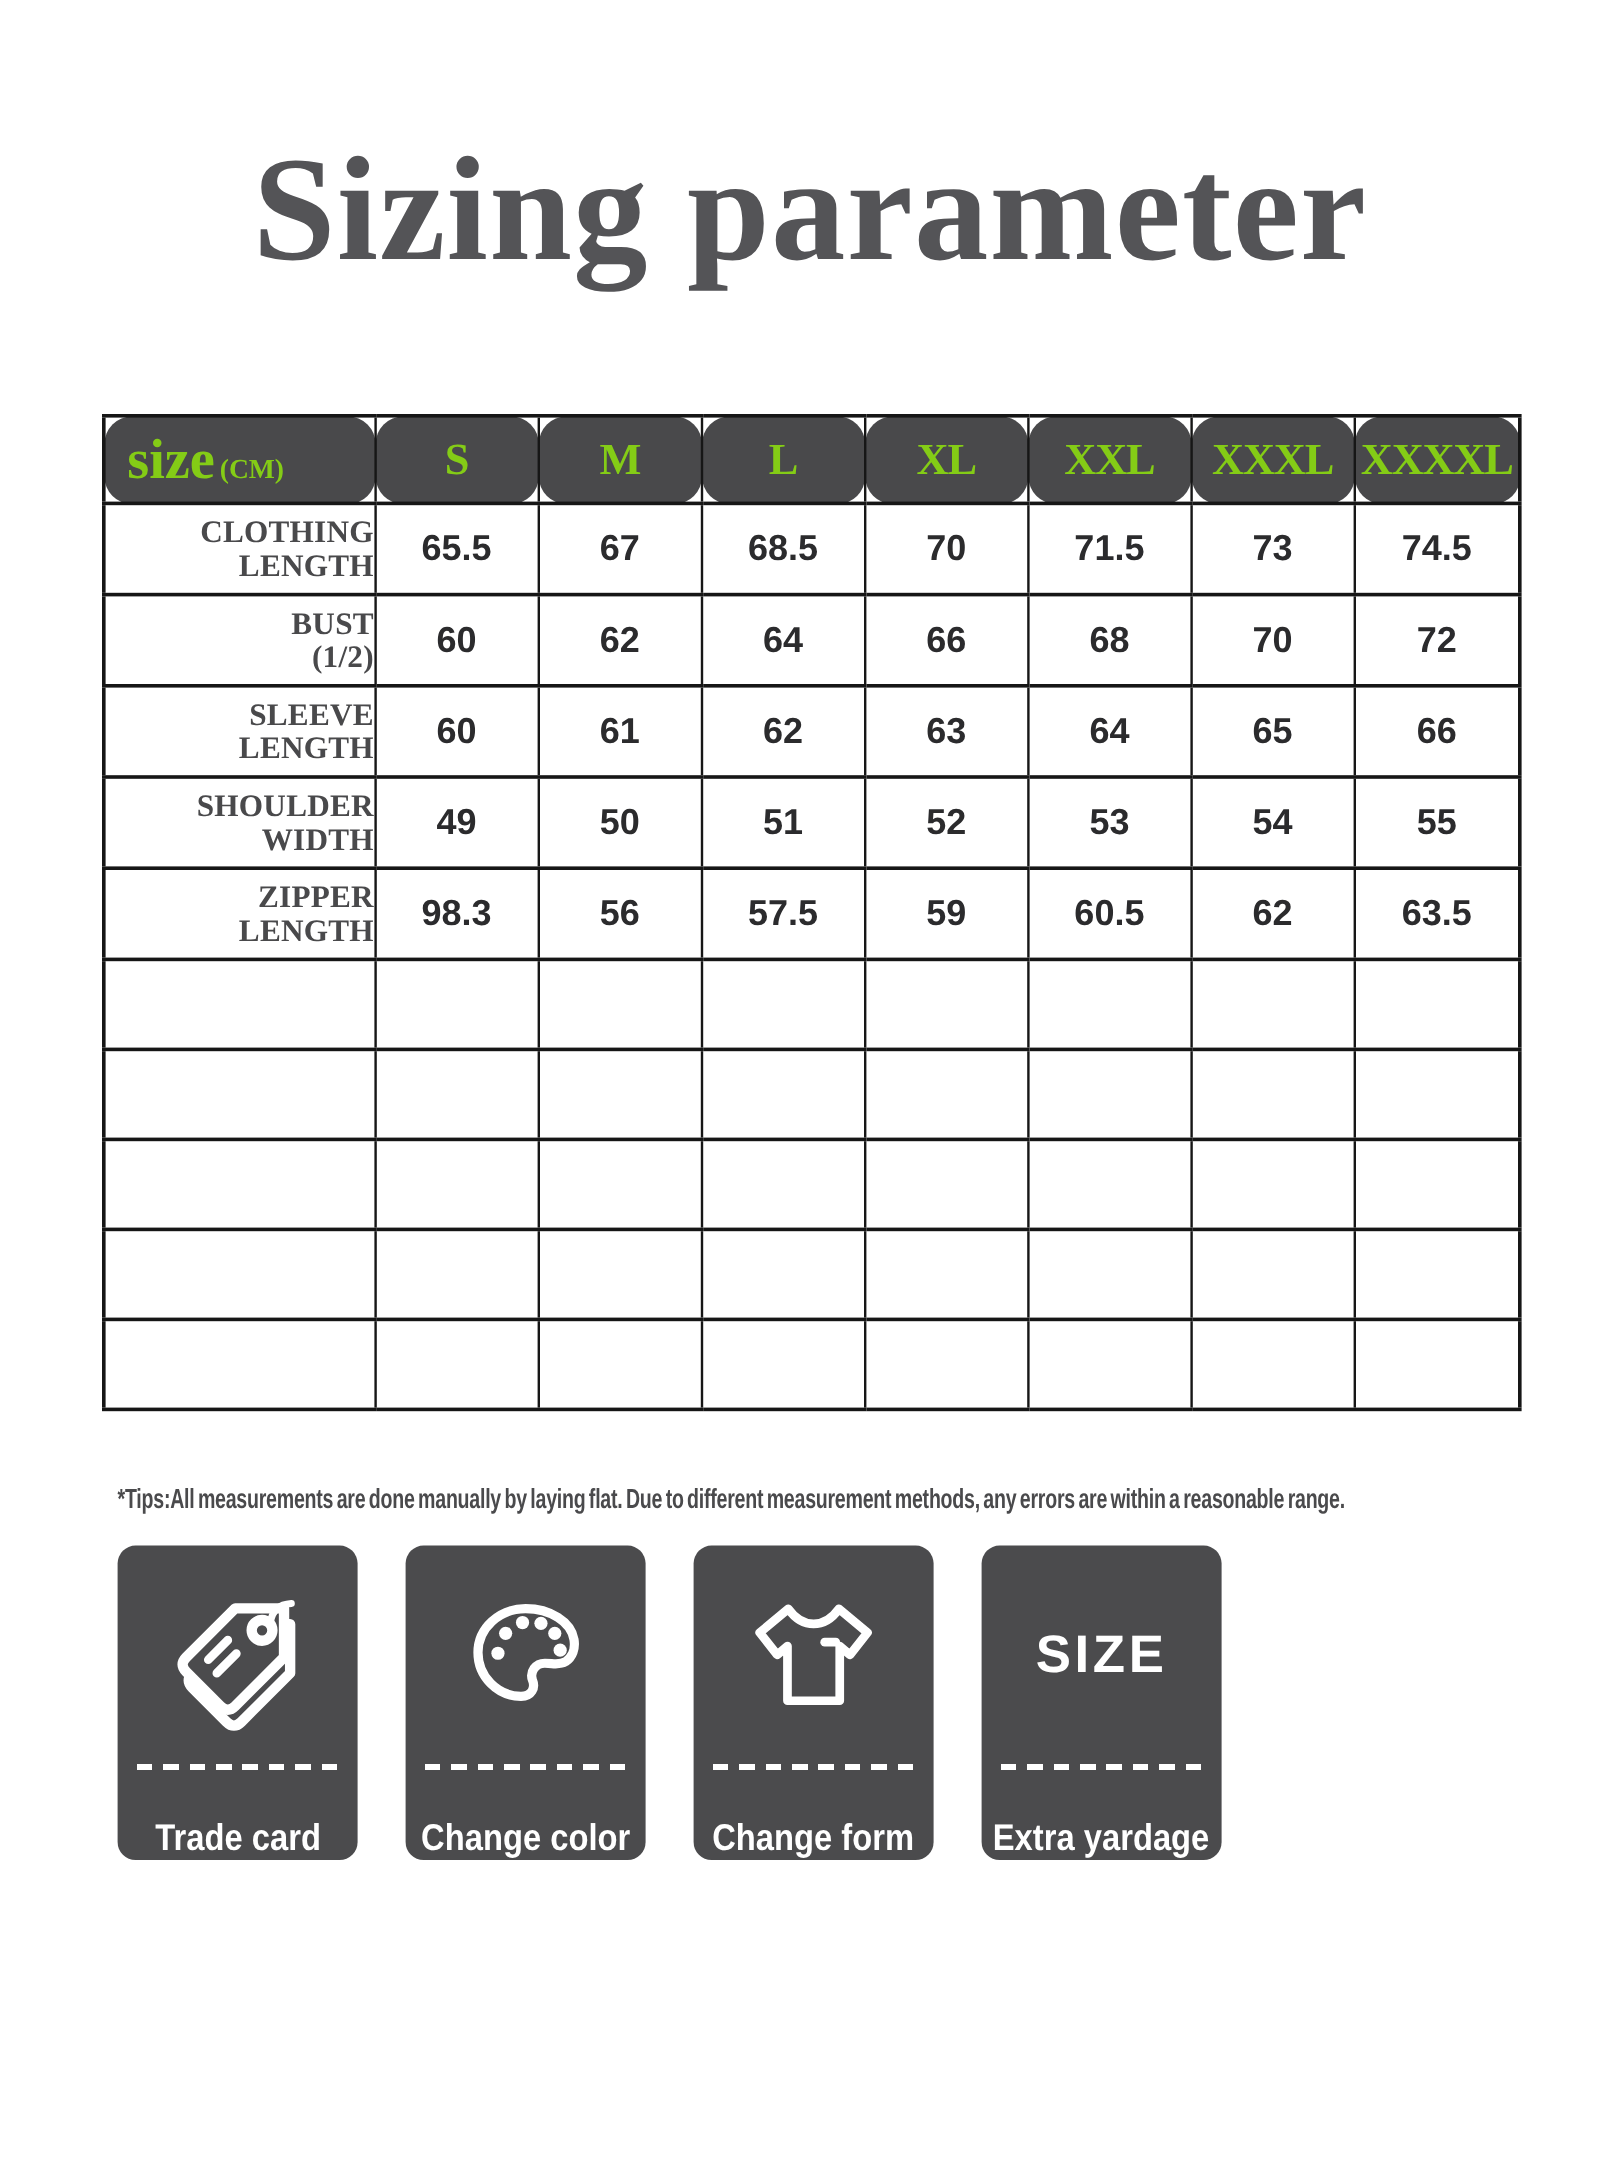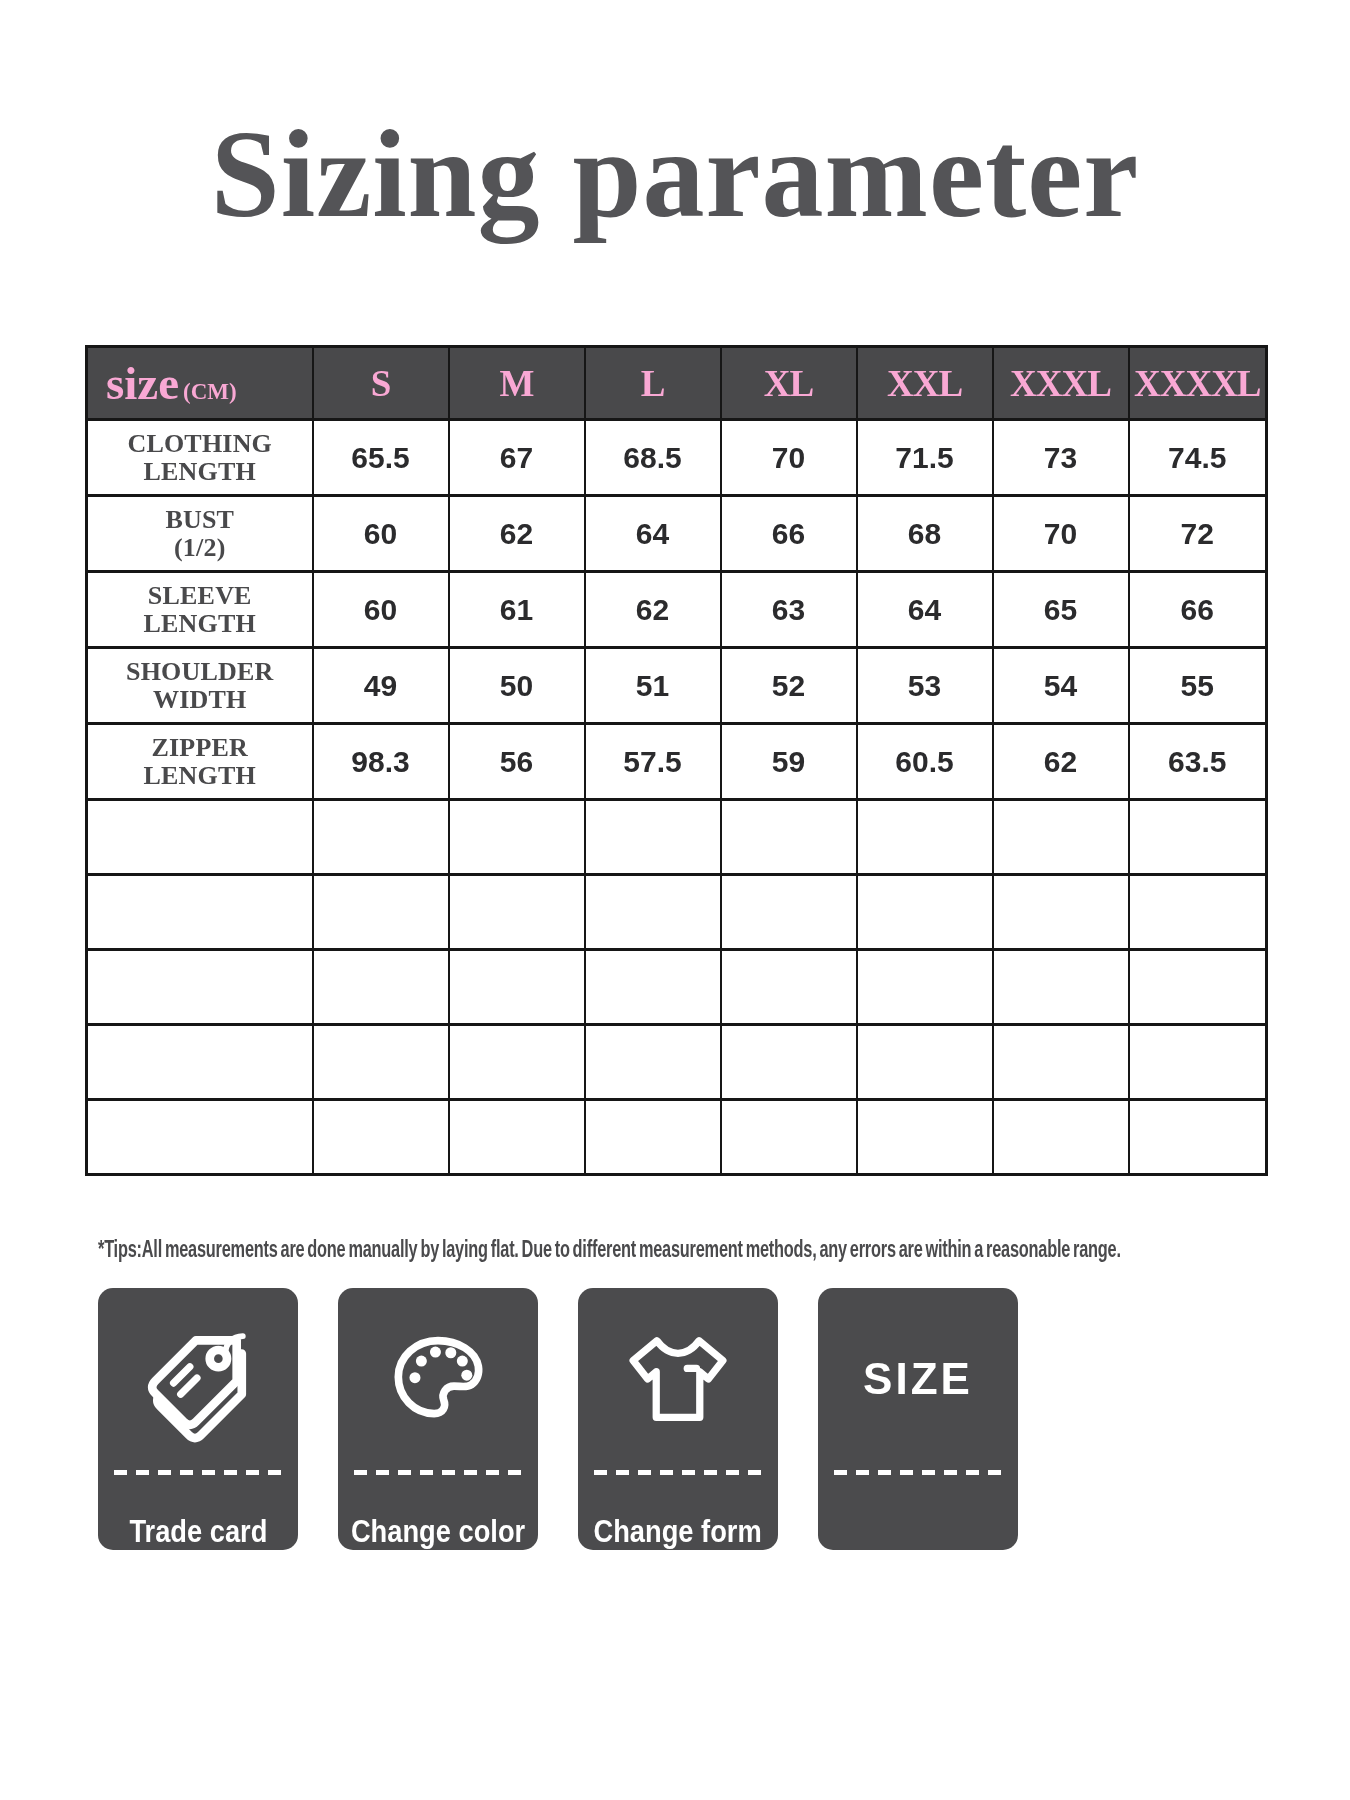--- a/index.html
+++ b/index.html
@@ -43,35 +43,36 @@
   .size-table th,.size-table td{
     border:2px solid var(--table_border);
     border-top-width:3px;border-bottom-width:3px;
     overflow:visible;
   }
   .size-table thead tr{height:73px;}
   .size-table tbody tr.data-row{height:76px;}
   .size-table tbody tr.empty-row{height:75px;}
   .size-table thead th{
     background:var(--table_header_bg);
-    color:#f9a8d4;
+    color:#84cc16;
     font-family:"Liberation Serif",serif;
     font-weight:700;
     font-size:37px;
     text-align:center;
     letter-spacing:-1px;
     white-space:nowrap;
+    border-radius:23px;
   }
   .size-table thead th.size-col{
     text-align:left;padding-left:18px;
   }
   .size-word{font-size:47px;letter-spacing:0;}
   .size-cm{font-size:23px;margin-left:4px;letter-spacing:0;}
   td.row-label{
-    text-align:center;
+    text-align:right;
     font-family:"Liberation Serif",serif;
     font-weight:700;
     font-size:26px;
     line-height:1.04;
     color:var(--label_text);
     letter-spacing:0.2px;
   }
   td.value-cell{
     text-align:center;
     font-weight:700;
@@ -325,16 +326,19 @@
         <div class="card-dash"></div>
         <div class="card-label-wrap">
           <div class="card-label">Change form</div>
         </div>
       </div>
       <div class="card">
         <div class="card-icon-wrap">
           <div class="size-icon-text">SIZE</div>
         </div>
         <div class="card-dash"></div>
+        <div class="card-label-wrap">
+          <div class="card-label">Extra yardage</div>
+        </div>
       </div>
     </div>
 
 </div>
 
 </body></html>

